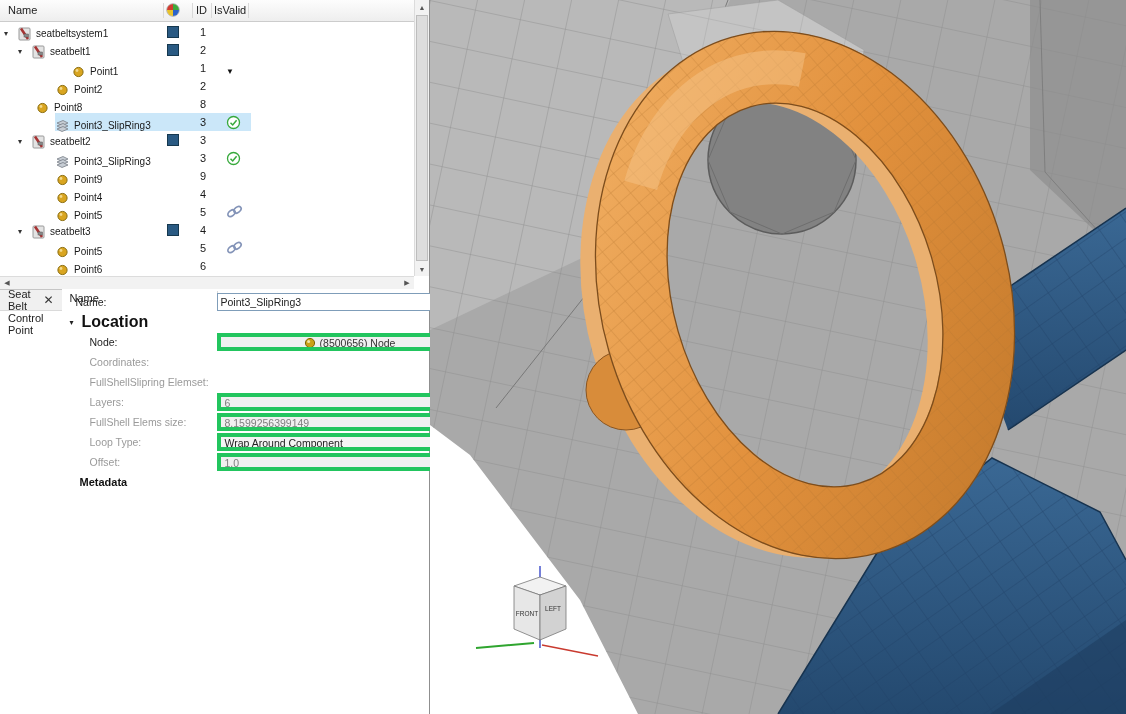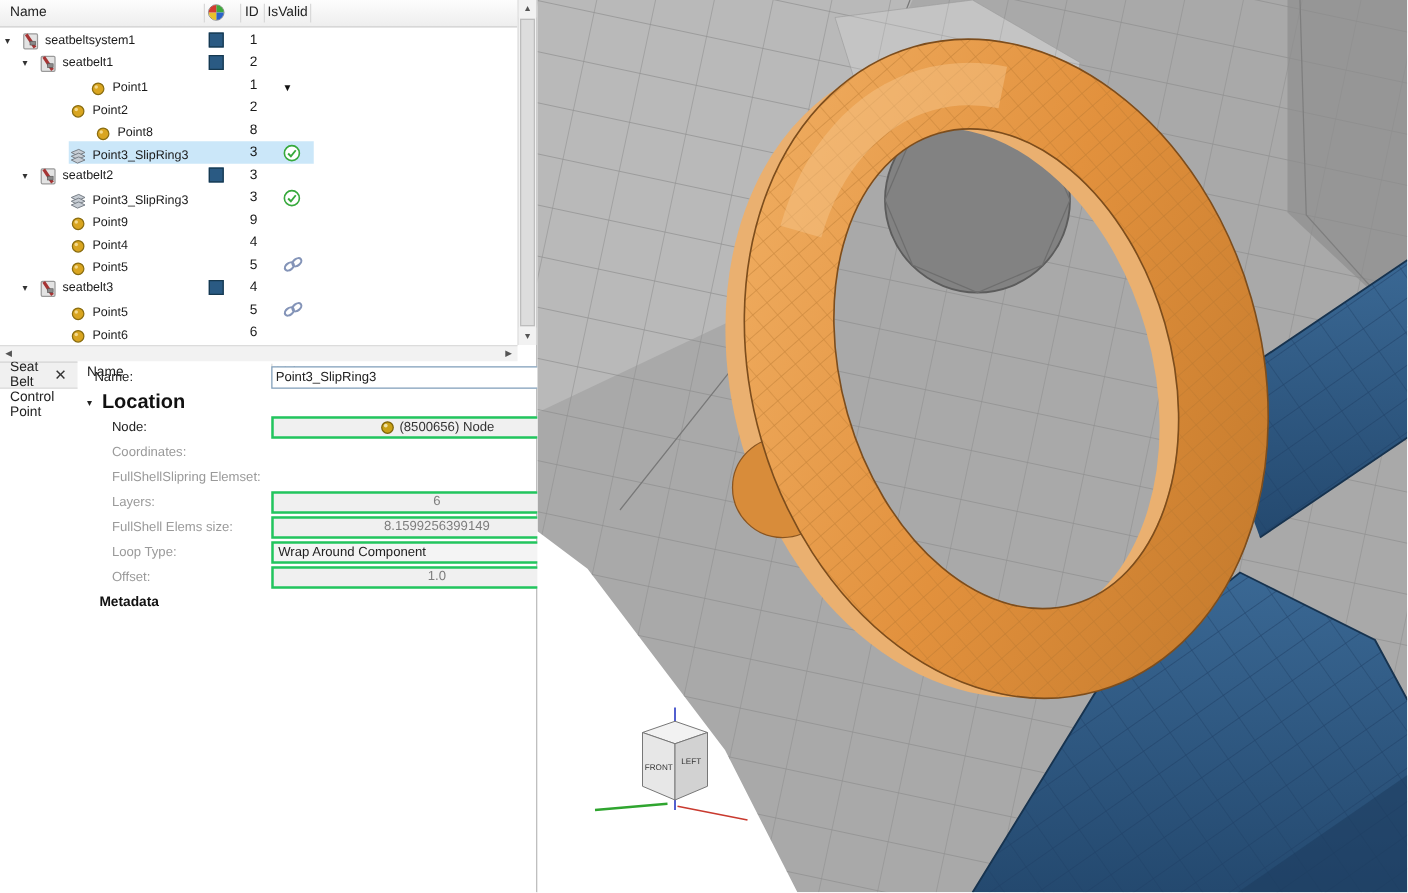--- a/index.html
+++ b/index.html
@@ -43,21 +43,21 @@
   .editor-cols i.sep{position:absolute;left:155px;top:2px;bottom:2px;width:1px;background:#d9d9d9}
   .editor-body{padding-top:3px}
   .e-row{position:relative;height:20px;display:flex;align-items:center}
   .e-label{width:155px;padding-left:28px;font-size:10.5px;color:#222;white-space:nowrap;overflow:hidden;flex:none}
   .e-label.dis{color:#9a9a9a}
   .name-lab{padding-left:14px}
   .e-input{width:266px;height:18px;border:1px solid #7f9db9;font:10.5px "Liberation Sans",sans-serif;padding:0 3px;color:#222;background:#fff}
   .expander2{width:12px;margin-left:8px;font-size:8px;color:#222}
   .sec-label{font-weight:bold;font-size:16px;color:#111}
   .meta-label{font-weight:bold;font-size:11px;color:#111;padding-left:18px}
-  .e-field{position:relative;width:266px;height:18px;border:2px solid #22c55e;background:#f0f0f0;display:flex;align-items:center;font-size:10.5px;color:#7d7d7d;padding:0 4px;white-space:nowrap;overflow:hidden}
+  .e-field{position:relative;width:266px;height:18px;border:4px solid #22c55e;background:#f0f0f0;display:flex;font-size:10.5px;color:#7d7d7d;padding:0 4px;white-space:nowrap;overflow:hidden}
   .e-field.picker{justify-content:center;color:#333}
   .e-field.center{justify-content:center}
   .e-field.dropdown{color:#222;background:#f4f4f4}
   .f-icon{display:inline-flex;margin-right:4px}
   .pick{position:absolute;right:2px;top:2px}
   .dd-btn{position:absolute;right:0;top:0;bottom:0;width:16px;background:linear-gradient(#fefefe,#dcdcdc);border-left:1px solid #b3b3b3;display:flex;align-items:center;justify-content:center;font-size:7px;color:#333}
 
   
   .viewport{flex:1;position:relative;background:#fff}
   .viewport svg{display:block}
@@ -124,21 +124,21 @@
           <div class="tree-row"><span class="t-main" style="padding-left:42px">
               <span class="expander"></span>
               <span class="t-icon">
                 <svg width="15" height="14" viewBox="0 0 15 14">
                   <circle cx="7.5" cy="7" r="4.6" fill="#d9a520" stroke="#8a6d10"></circle>
                   <circle cx="6" cy="5.5" r="1.4" fill="#f3d98c"></circle>
                 </svg>
               </span>
               <span class="t-label">Point2</span>
             </span><span class="t-id">2</span></div>
-          <div class="tree-row"><span class="t-main" style="padding-left:62px">
+          <div class="tree-row"><span class="t-main" style="padding-left:22px">
               <span class="expander"></span>
               <span class="t-icon">
                 <svg width="15" height="14" viewBox="0 0 15 14">
                   <circle cx="7.5" cy="7" r="4.6" fill="#d9a520" stroke="#8a6d10"></circle>
                   <circle cx="6" cy="5.5" r="1.4" fill="#f3d98c"></circle>
                 </svg>
               </span>
               <span class="t-label">Point8</span>
             </span><span class="t-id">8</span></div>
           <div class="tree-row selected"><span class="t-main" style="padding-left:42px">

